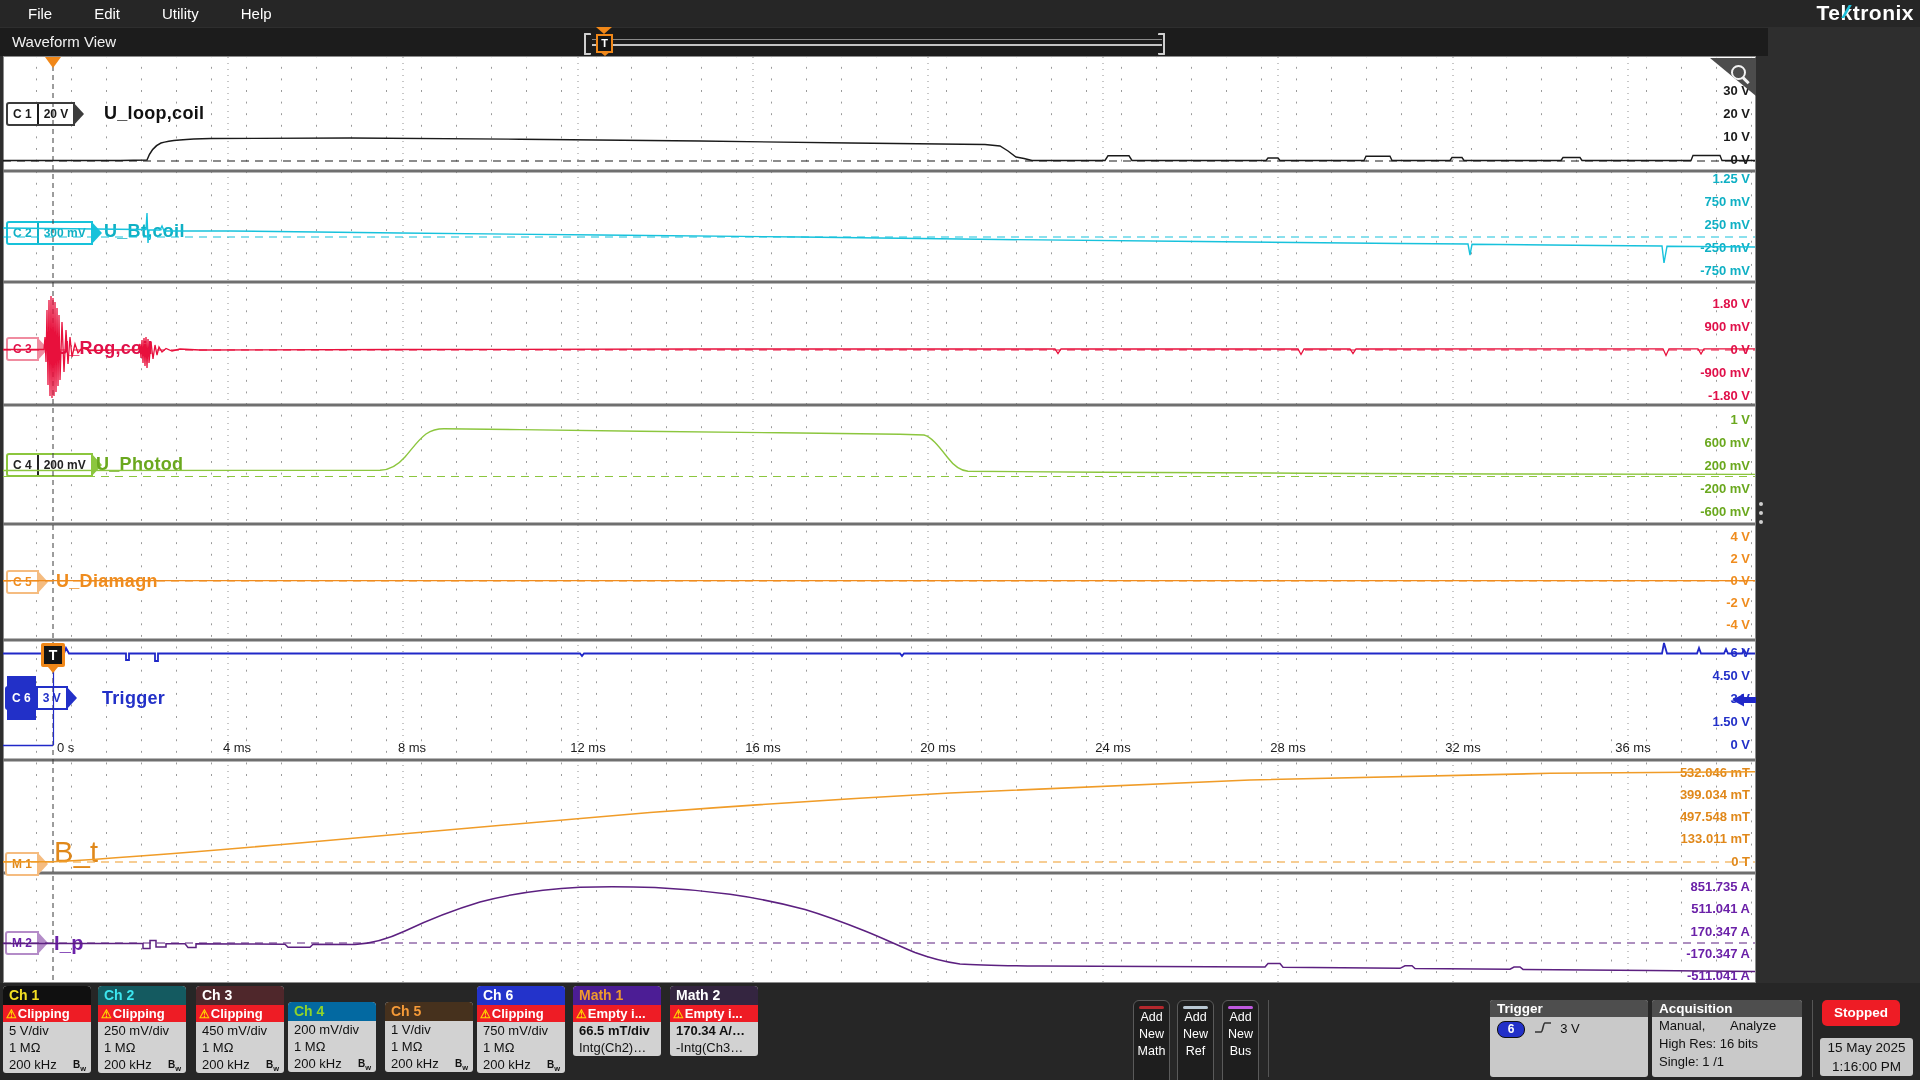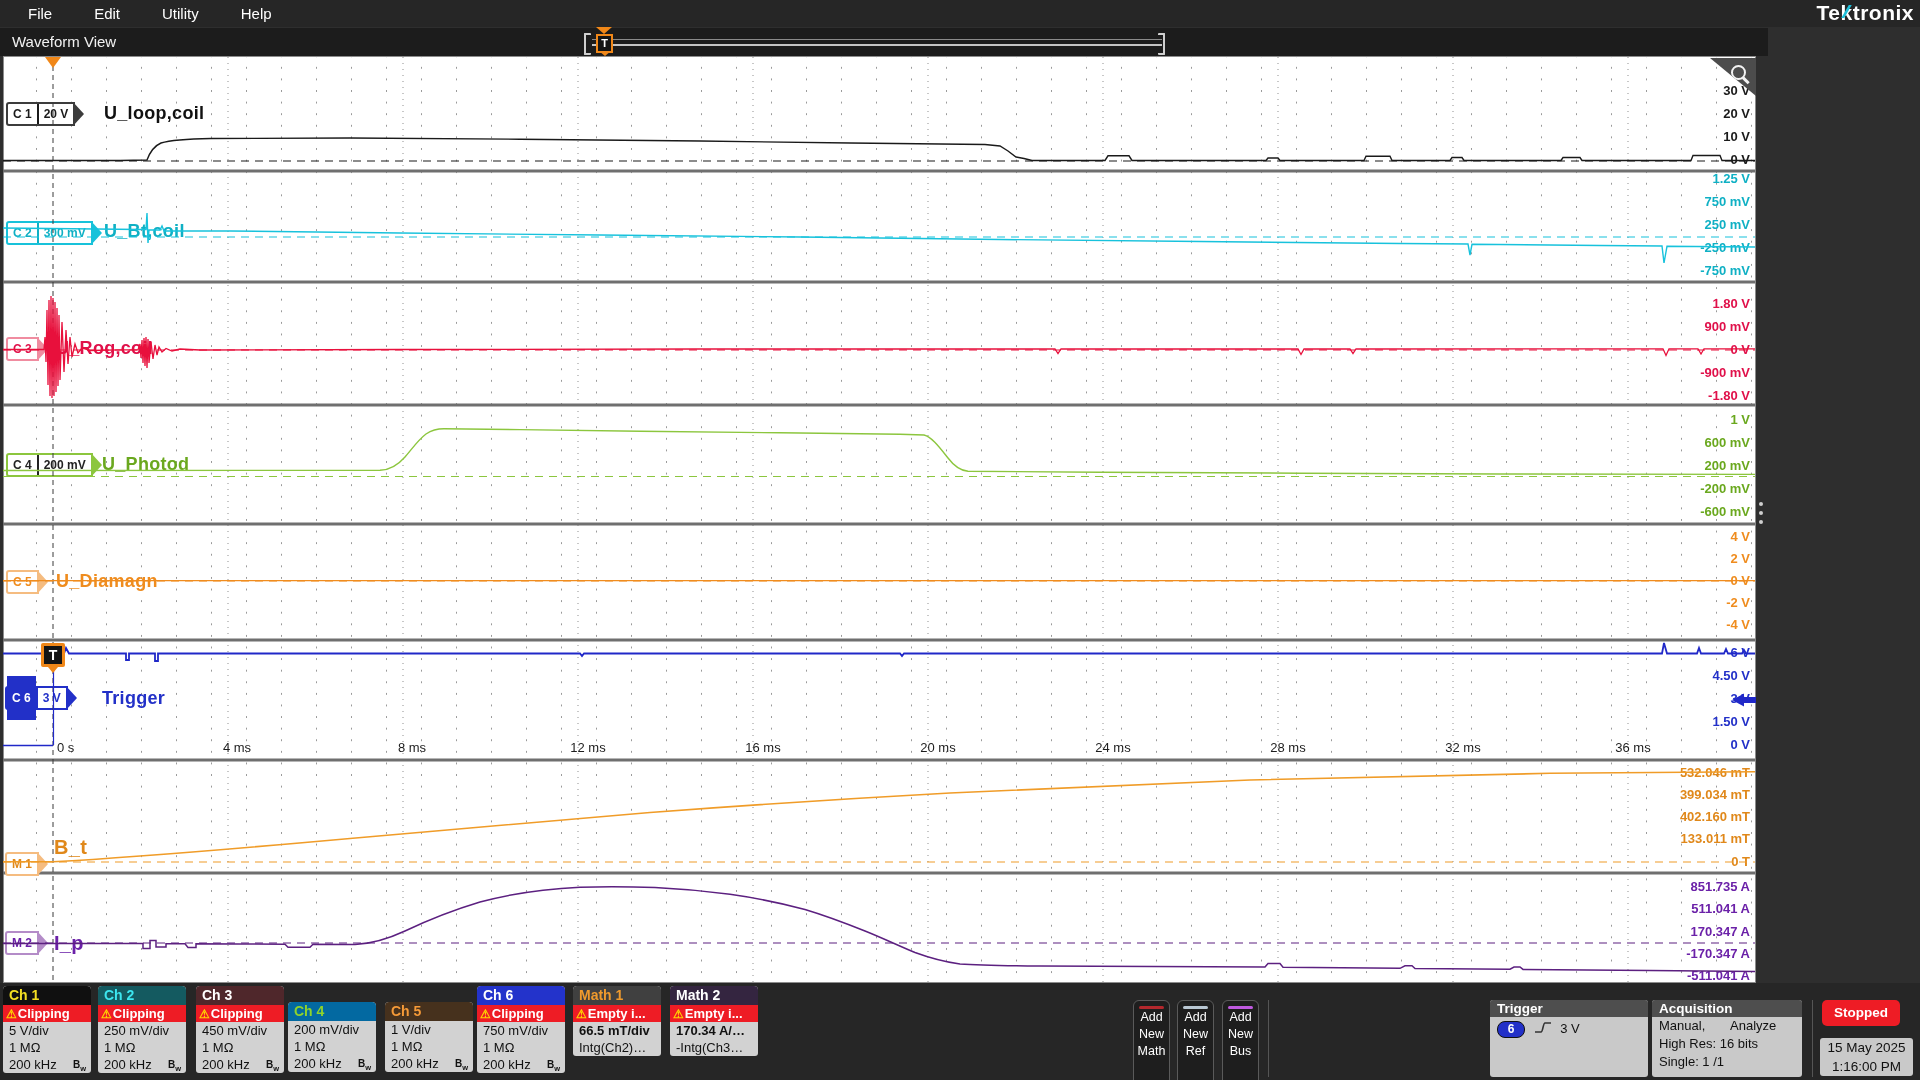--- a/index.html
+++ b/index.html
@@ -164,21 +164,21 @@
   <span class="tick c-ch5" style="top:573px">0 V</span>
   <span class="tick c-ch5" style="top:595px">-2 V</span>
   <span class="tick c-ch5" style="top:617px">-4 V</span>
   <span class="tick c-ch6" style="top:645px">6 V</span>
   <span class="tick c-ch6" style="top:668px">4.50 V</span>
   <span class="tick c-ch6" style="top:691px">3 V</span>
   <span class="tick c-ch6" style="top:714px">1.50 V</span>
   <span class="tick c-ch6" style="top:737px">0 V</span>
   <span class="tick c-m1" style="top:765px">532.046 mT</span>
   <span class="tick c-m1" style="top:787px">399.034 mT</span>
-  <span class="tick c-m1" style="top:809px">402.160 mT</span>
+  <span class="tick c-m1" style="top:809px">497.548 mT</span>
   <span class="tick c-m1" style="top:831px">133.011 mT</span>
   <span class="tick c-m1" style="top:854px">0 T</span>
   <span class="tick c-m2" style="top:879px">851.735 A</span>
   <span class="tick c-m2" style="top:901px">511.041 A</span>
   <span class="tick c-m2" style="top:924px">170.347 A</span>
   <span class="tick c-m2" style="top:946px">-170.347 A</span>
   <span class="tick c-m2" style="top:968px">-511.041 A</span>
 
   <span class="tlabel first" style="left:57px">0 s</span>
   <span class="tlabel" style="left:237px">4 ms</span>
@@ -216,24 +216,24 @@
   <div class="pbadge b-m1 c-m1" style="left:5px;top:852px">
     <span class="pb-id">M 1</span>
     </div>
   <div class="pbadge b-m2 c-m2" style="left:5px;top:931px">
     <span class="pb-id">M 2</span>
     </div>
 
   <span class="chname c-ch1" style="left:104px;top:103px;color:#111">U_loop,coil</span>
   <span class="chname c-ch2" style="left:104px;top:221px">U_Bt,coil</span>
   <span class="chname c-ch3" style="left:56px;top:338px">U_Rog,coil</span>
-  <span class="chname c-ch4" style="left:102px;top:454px">U_Photod</span>
+  <span class="chname c-ch4" style="left:96px;top:454px">U_Photod</span>
   <span class="chname c-ch5" style="left:56px;top:571px">U_Diamagn</span>
   <span class="chname c-ch6" style="left:102px;top:688px">Trigger</span>
-  <span class="chname c-m1" style="left:54px;top:836px;font-size:20px;font-weight:bold">B_t</span>
+  <span class="chname c-m1" style="left:54px;top:836px;font-size:29px;font-weight:normal">B_t</span>
   <span class="chname c-m2" style="left:54px;top:932px;font-size:20px;font-weight:bold">I_p</span>
 
   <svg class="overlay z3" viewBox="0 0 1920 1080" fill="none">
 
     <line x1="53" y1="57" x2="53" y2="982" stroke="#3a3a3a" stroke-width="1" stroke-dasharray="5 4"></line>
 
     <line x1="3" y1="161" x2="1755" y2="161" stroke="#1a1a1a" stroke-width="1.2" stroke-dasharray="8 6"></line>
     <line x1="3" y1="237" x2="1755" y2="237" stroke="#17c2dc" stroke-width="1.2" stroke-dasharray="8 6"></line>
     <line x1="3" y1="350" x2="1755" y2="350" stroke="#e8103c" stroke-width="1.2" stroke-dasharray="8 6"></line>
     <line x1="3" y1="476.5" x2="1755" y2="476.5" stroke="#8cc63e" stroke-width="1.2" stroke-dasharray="8 6"></line>
@@ -311,21 +311,21 @@
       <div class="bb-row"><span>200 kHz</span><span class="bw"><span>B</span><sub>w</sub></span></div>
     </div>
     <div class="bbadge" style="left:477px;top:3px">
       <div class="bb-head" style="background:#2333cb;color:#fff">Ch 6</div>
       <div class="bb-warn"><span class="wtri">⚠</span><span>Clipping</span></div>
       <div class="bb-row">750 mV/div</div>
       <div class="bb-row">1 MΩ</div>
       <div class="bb-row"><span>200 kHz</span><span class="bw"><span>B</span><sub>w</sub></span></div>
     </div>
     <div class="bbadge" style="left:573px;top:3px">
-      <div class="bb-head" style="background:#404040;color:#ef9a2d">Math 1</div>
+      <div class="bb-head" style="background:#4c1d95;color:#ef9a2d">Math 1</div>
       <div class="bb-warn"><span class="wtri">⚠</span><span>Empty i...</span></div>
       <div class="bb-row bold">66.5 mT/div</div>
       <div class="bb-row">Intg(Ch2)…</div>
     </div>
     <div class="bbadge" style="left:670px;top:3px">
       <div class="bb-head" style="background:#342540;color:#fff">Math 2</div>
       <div class="bb-warn"><span class="wtri">⚠</span><span>Empty i...</span></div>
       <div class="bb-row bold">170.34 A/…</div>
       <div class="bb-row">-Intg(Ch3…</div>
     </div>

